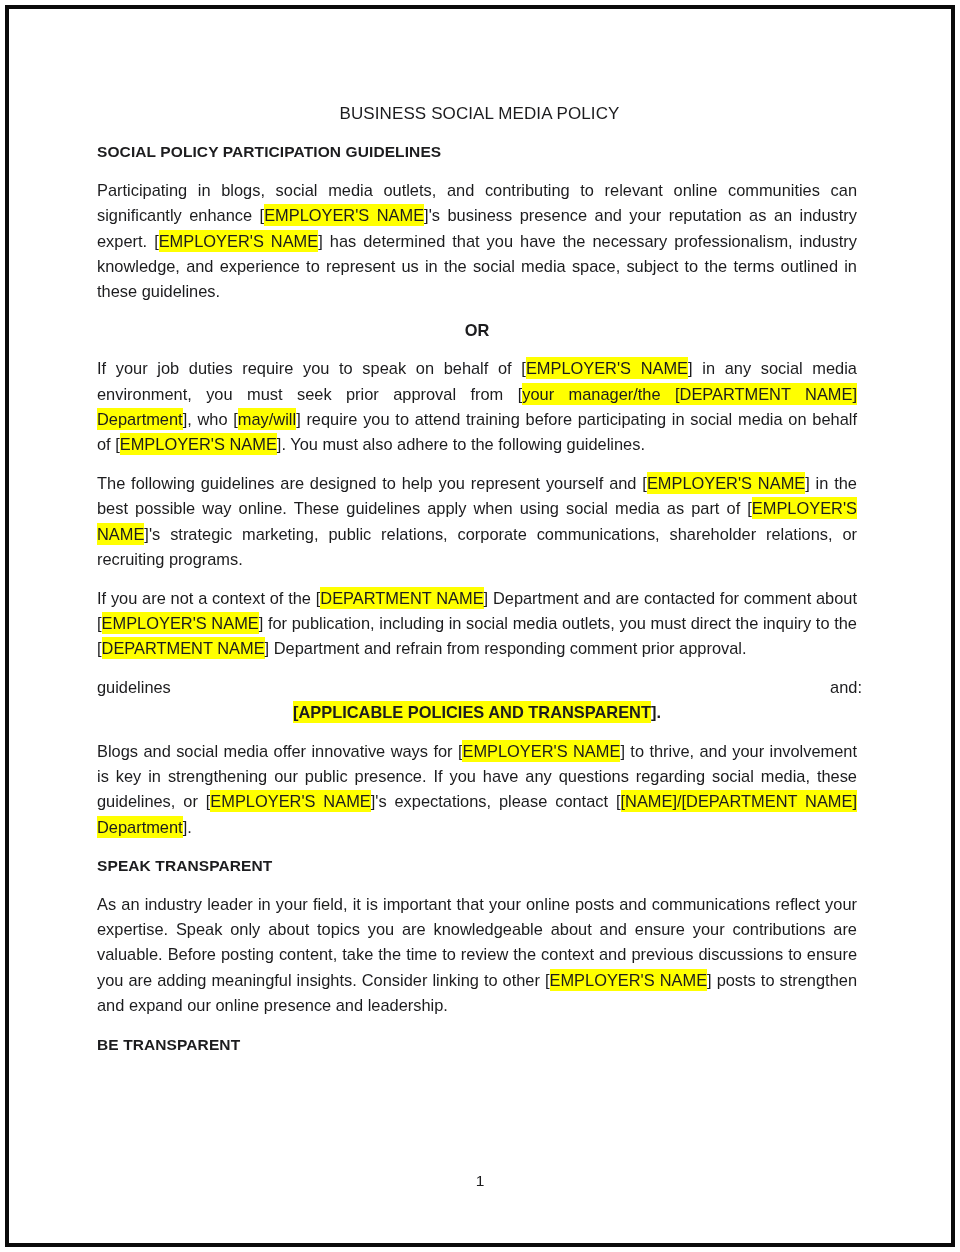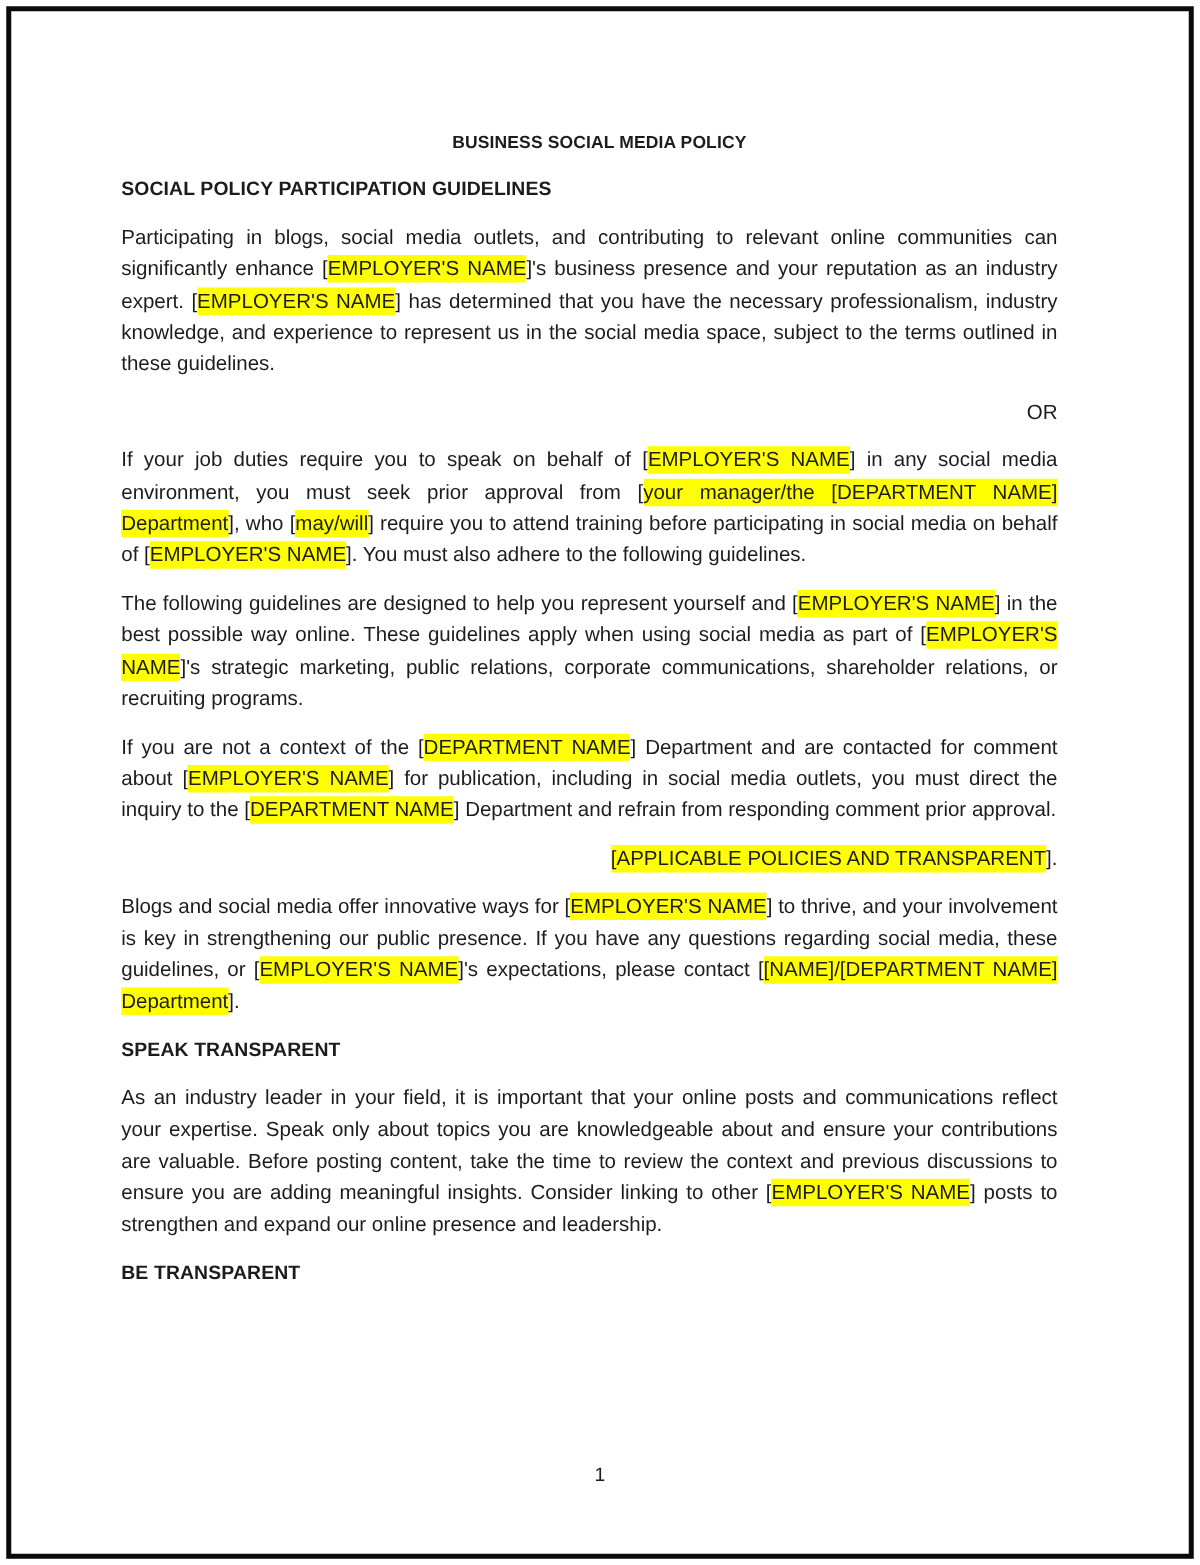--- a/index.html
+++ b/index.html
@@ -22,41 +22,41 @@
     background: #ffffff;
   }
   .content {
     position: absolute;
     left: 88px;
     right: 89px;
     top: 92px;
   }
   .title {
     text-align: center;
-    font-weight: bold;
-    font-size: 14px;
+    font-weight: normal;
+    font-size: 17px;
     line-height: 25.4px;
     margin: 0 0 13px 0;
     letter-spacing: 0.1px;
   }
   .heading {
     font-weight: bold;
     font-size: 15.5px;
     line-height: 25.4px;
     margin: 0 0 13px 0;
     text-align: left;
     letter-spacing: 0.1px;
   }
   .para {
     font-size: 16.4px;
     line-height: 25.4px;
     text-align: justify;
-    margin: 0 16px 13px 0;
+    margin: 0 5px 13px 0;
   }
-  .para.left { text-align: right; }
+  .para.left { text-align: center; font-weight: bold; }
   .para.jlast { text-align-last: justify; }
   .tight { margin-bottom: 0 !important; }
   .spread {
     display: flex;
     justify-content: space-between;
     font-size: 16.4px;
     line-height: 25.4px;
     margin: 0;
   }
   mark {
@@ -78,20 +78,24 @@
 
 <div class="page">
   <div class="content" id="doc-content">
       <div class="title">BUSINESS SOCIAL MEDIA POLICY</div>
       <div class="heading">SOCIAL POLICY PARTICIPATION GUIDELINES</div>
       <p class="para"><span>Participating in blogs, social media outlets, and contributing to relevant online communities can significantly enhance [</span><mark>EMPLOYER'S NAME</mark><span>]'s business presence and your reputation as an industry expert. [</span><mark>EMPLOYER'S NAME</mark><span>] has determined that you have the necessary professionalism, industry knowledge, and experience to represent us in the social media space, subject to the terms outlined in these guidelines.</span></p>
       <p class="para left"><span>OR</span></p>
       <p class="para"><span>If your job duties require you to speak on behalf of [</span><mark>EMPLOYER'S NAME</mark><span>] in any social media environment, you must seek prior approval from [</span><mark>your manager/the [DEPARTMENT NAME] Department</mark><span>], who [</span><mark>may/will</mark><span>] require you to attend training before participating in social media on behalf of [</span><mark>EMPLOYER'S NAME</mark><span>]. You must also adhere to the following guidelines.</span></p>
       <p class="para"><span>The following guidelines are designed to help you represent yourself and [</span><mark>EMPLOYER'S NAME</mark><span>] in the best possible way online. These guidelines apply when using social media as part of [</span><mark>EMPLOYER'S NAME</mark><span>]'s strategic marketing, public relations, corporate communications, shareholder relations, or recruiting programs.</span></p>
       <p class="para"><span>If you are not a context of the [</span><mark>DEPARTMENT NAME</mark><span>] Department and are contacted for comment about [</span><mark>EMPLOYER'S NAME</mark><span>] for publication, including in social media outlets, you must direct the inquiry to the [</span><mark>DEPARTMENT NAME</mark><span>] Department and refrain from responding comment prior approval.</span></p>
+      <div class="spread tight">
+        <span>guidelines</span>
+        <span>and:</span>
+      </div>
       <p class="para left"><mark>[APPLICABLE POLICIES AND TRANSPARENT</mark><span>].</span></p>
       <p class="para"><span>Blogs and social media offer innovative ways for [</span><mark>EMPLOYER'S NAME</mark><span>] to thrive, and your involvement is key in strengthening our public presence. If you have any questions regarding social media, these guidelines, or [</span><mark>EMPLOYER'S NAME</mark><span>]'s expectations, please contact [</span><mark>[NAME]/[DEPARTMENT NAME] Department</mark><span>].</span></p>
       <div class="heading">SPEAK TRANSPARENT</div>
       <p class="para"><span>As an industry leader in your field, it is important that your online posts and communications reflect your expertise. Speak only about topics you are knowledgeable about and ensure your contributions are valuable. Before posting content, take the time to review the context and previous discussions to ensure you are adding meaningful insights. Consider linking to other [</span><mark>EMPLOYER'S NAME</mark><span>] posts to strengthen and expand our online presence and leadership.</span></p>
       <div class="heading">BE TRANSPARENT</div>
     </div>
   <div class="footer">
     <span>1</span>
   </div>
 </div>

